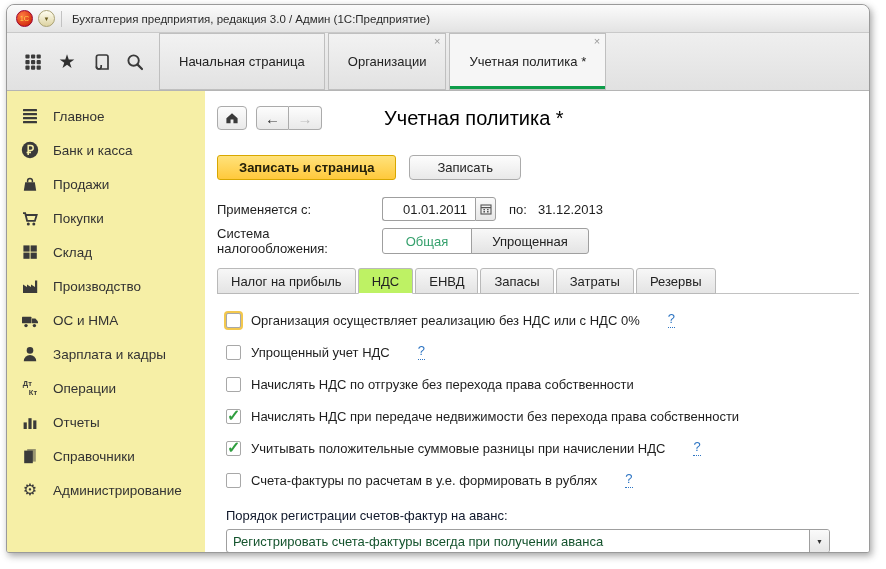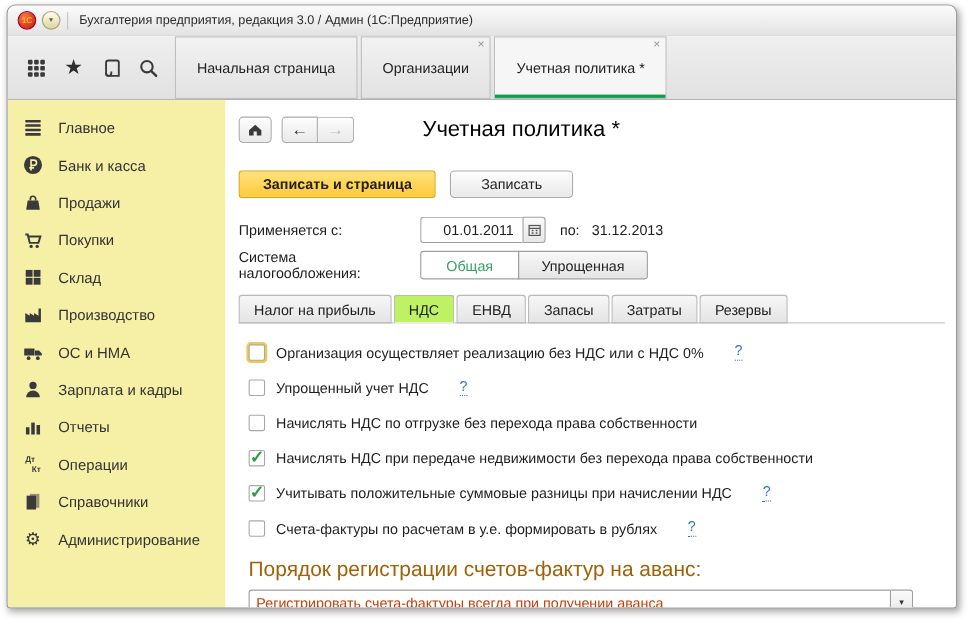--- a/index.html
+++ b/index.html
@@ -90,24 +90,24 @@
 
   .cb-row { display:flex; align-items:center; height:32px; font-size:13px; color:#1e1e1e; }
   .cb { width:15px; height:15px; flex:none; border:1px solid #a8a8a8; border-radius:2px; background:#fff;
         position:relative; margin-right:10px; cursor:pointer; }
   .cb.focused { box-shadow:0 0 0 2px #f3c84e; }
   .cb.checked::after { content:"✓"; position:absolute; left:0; top:-4px; font-size:16px; font-weight:bold; color:#2f9e3f; }
   .help { display:none; margin-left:28px; color:#2e75c3; border-bottom:1px dotted #2e75c3;
           line-height:1.15; cursor:pointer; }
   .help.show { display:inline-block; }
 
-  .order-lbl { margin-top:12px; font-size:19px; color:#a16207; }
+  .order-lbl { margin-top:12px; font-size:13px; color:#0f172a; }
   .select { display:flex; width:604px; height:24px; border:1px solid #9f9f9f; border-radius:3px;
             background:#fff; margin-top:6px; overflow:hidden; }
-  .select-val { flex:1; display:flex; align-items:center; padding-left:6px; font-size:13px; color:#c2410c;
+  .select-val { flex:1; display:flex; align-items:center; padding-left:6px; font-size:13px; color:#14532d;
                 white-space:nowrap; overflow:hidden; cursor:pointer; }
   .select-btn { width:20px; flex:none; border-left:1px solid #9f9f9f; background:linear-gradient(#fafafa,#e6e6e6);
                 display:flex; align-items:center; justify-content:center; font-size:7px; color:#333; cursor:pointer; }
 </style>
 </head>
 <body>
 
 <div class="window">
 
   <div class="titlebar">
@@ -242,36 +242,36 @@
         <span class="side-ico">
             <svg width="20" height="20" viewBox="0 0 20 20" fill="#3a3a3a">
               <circle cx="10" cy="6.4" r="3.3"></circle>
               <path d="M3.8 17.2 a6.2 6.2 0 0 1 12.4 0 Z"></path>
             </svg>
           </span>
         <span>Зарплата и кадры</span>
       </div>
       <div class="side-item">
         <span class="side-ico">
-            <svg width="20" height="20" viewBox="0 0 20 20" fill="#3a3a3a">
-              <rect x="3.6" y="10.4" width="3.2" height="6.6"></rect>
-              <rect x="8.4" y="6.2" width="3.2" height="10.8"></rect>
-              <rect x="13.2" y="8.4" width="3.2" height="8.6"></rect>
-            </svg>
-          </span>
-        <span>Отчеты</span>
-      </div>
-      <div class="side-item">
-        <span class="side-ico">
             <span class="dtkt">
               <span>Дт</span>
               <span class="kt">Кт</span>
             </span>
           </span>
         <span>Операции</span>
+      </div>
+      <div class="side-item">
+        <span class="side-ico">
+            <svg width="20" height="20" viewBox="0 0 20 20" fill="#3a3a3a">
+              <rect x="3.6" y="10.4" width="3.2" height="6.6"></rect>
+              <rect x="8.4" y="6.2" width="3.2" height="10.8"></rect>
+              <rect x="13.2" y="8.4" width="3.2" height="8.6"></rect>
+            </svg>
+          </span>
+        <span>Отчеты</span>
       </div>
       <div class="side-item">
         <span class="side-ico">
             <svg width="20" height="20" viewBox="0 0 20 20" fill="#3a3a3a">
               <rect x="7.2" y="3" width="8.6" height="12.6" opacity=".5"></rect>
               <rect x="4.2" y="4.6" width="8.6" height="12.6"></rect>
             </svg>
           </span>
         <span>Справочники</span>
       </div>

